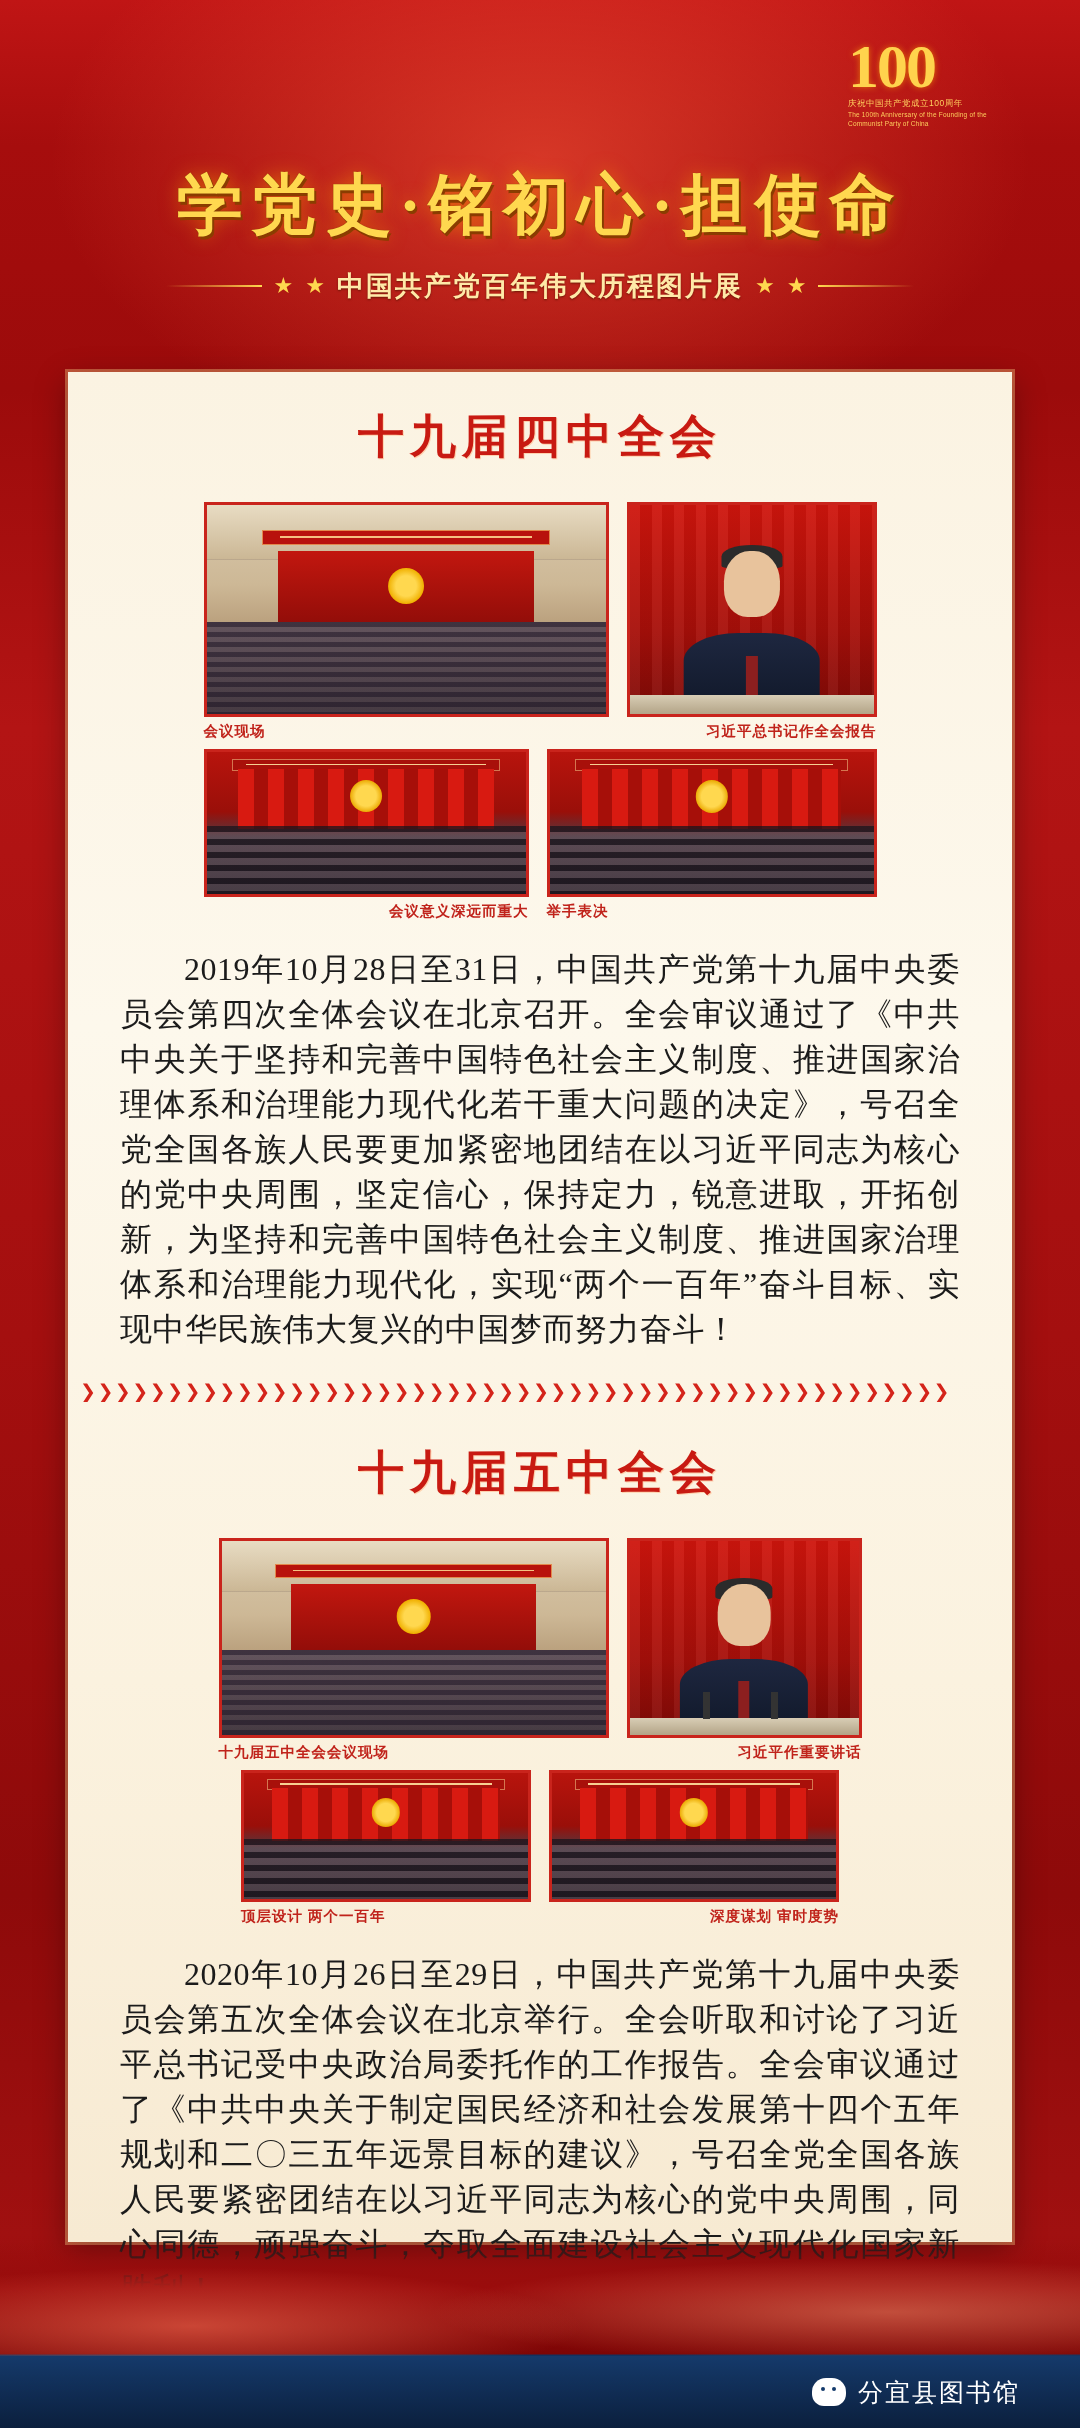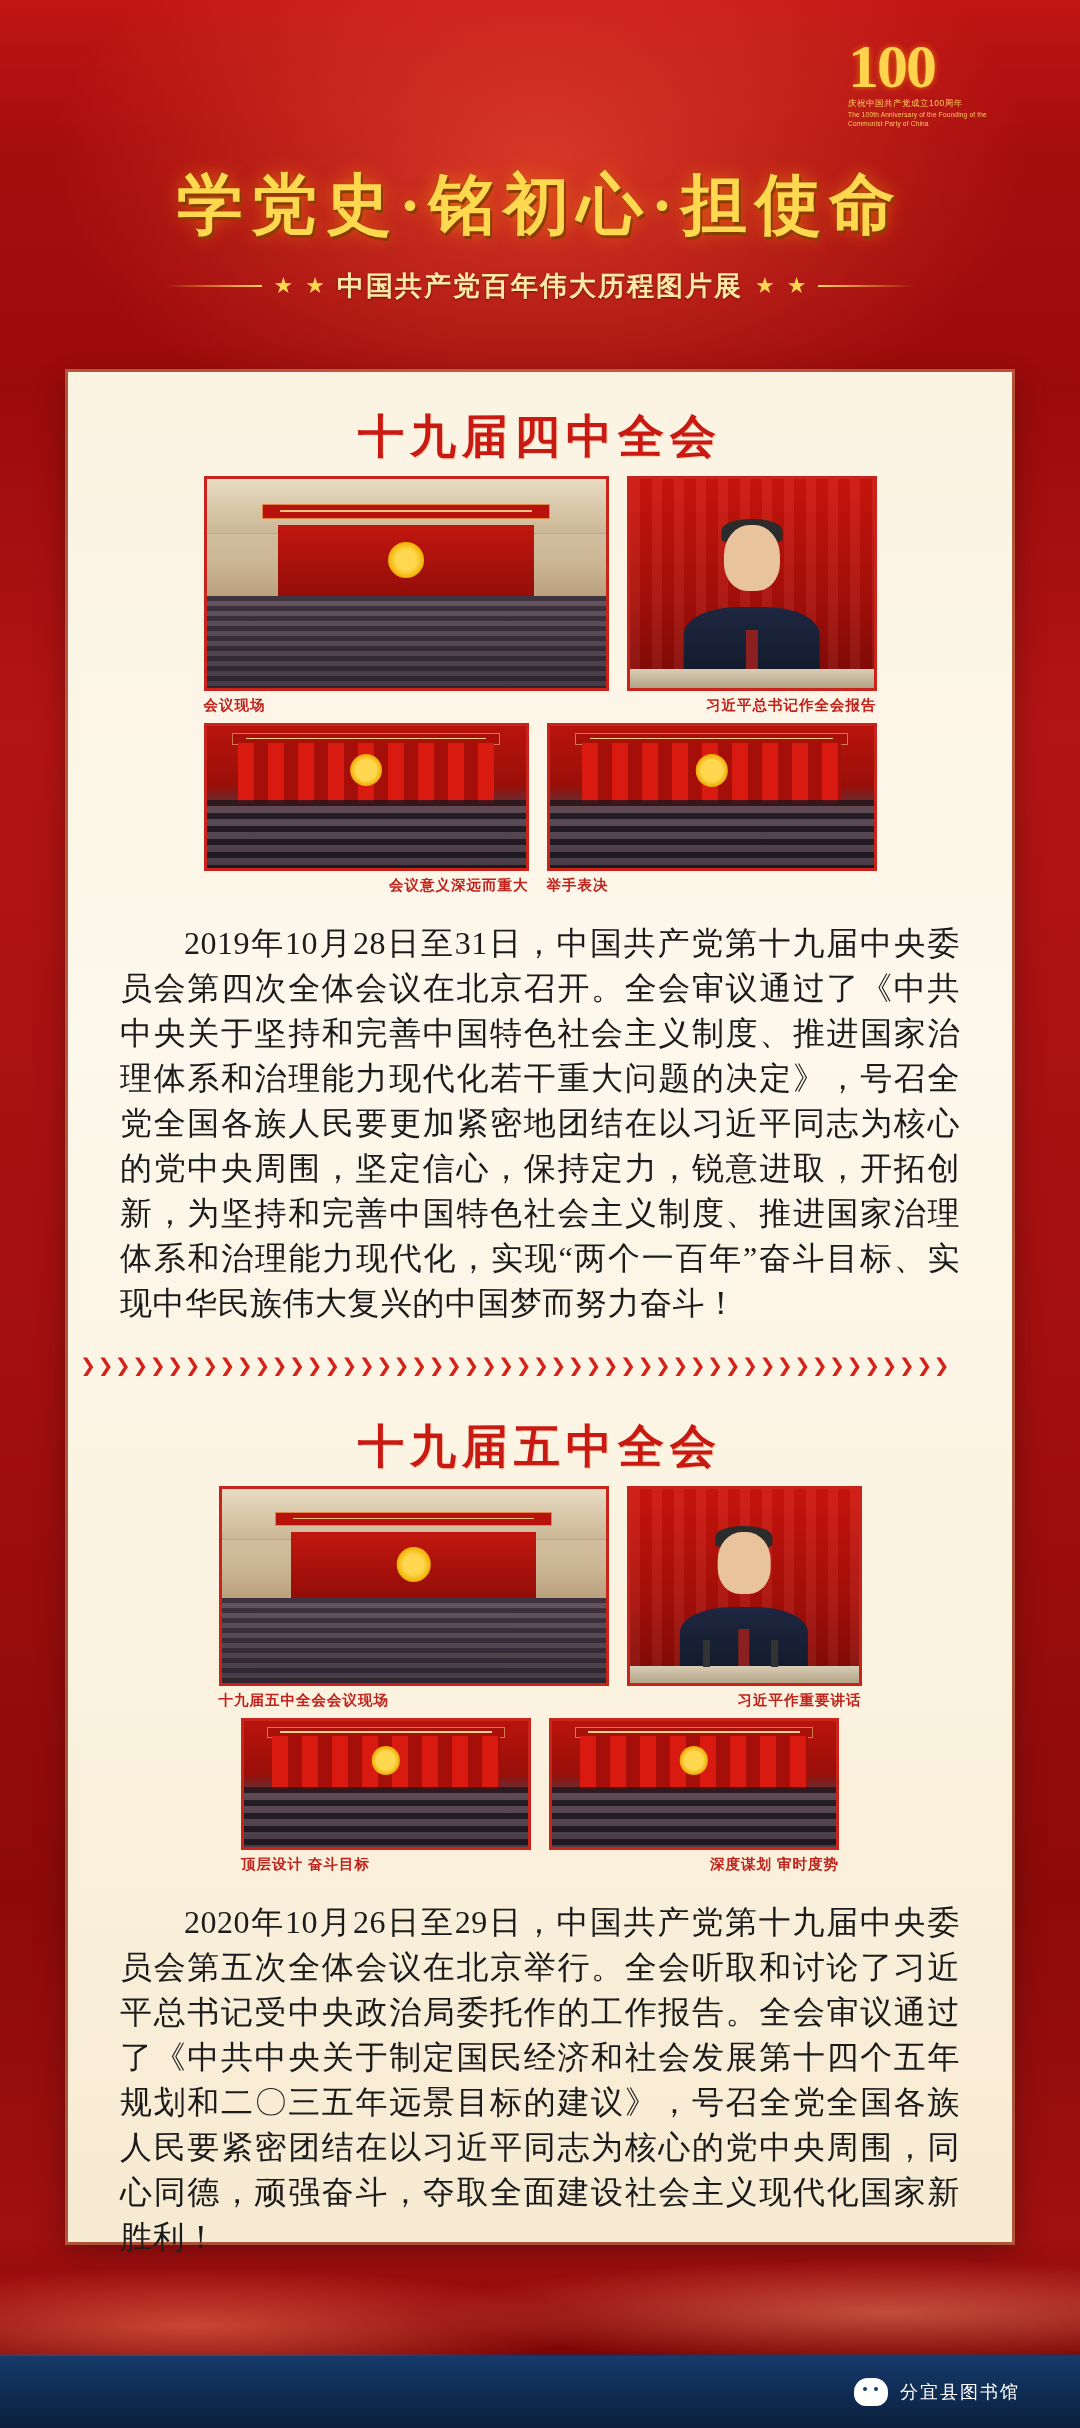--- a/index.html
+++ b/index.html
@@ -120,21 +120,21 @@
     padding: 0 44px;
   }
   .sec-title {
     text-align: center;
     font-family: "Liberation Serif", serif;
     font-weight: bold;
     font-size: 46px;
     letter-spacing: 6px;
     color: #c81a12;
     padding-top: 34px;
-    padding-bottom: 8px;
+    padding-bottom: 34px;
     text-shadow: 1px 1px 0 rgba(255,200,160,0.8);
   }
   .figure-row {
     display: flex;
     justify-content: center;
     gap: 18px;
     margin-bottom: 8px;
   }
   .fig {
     position: relative;
@@ -325,21 +325,21 @@
   .wechat-icon::before, .wechat-icon::after {
     content:"";
     position: absolute; top: 9px;
     width: 4px; height: 4px; border-radius: 50%;
     background: #143a6b;
   }
   .wechat-icon::before { left: 9px; }
   .wechat-icon::after { left: 20px; }
   .footer-text {
     color: #fff;
-    font-size: 18px;
+    font-size: 25px;
     letter-spacing: 2px;
     font-family: "Liberation Serif", serif;
   }
   .ribbon {
     position: absolute;
     bottom: 60px; left: -40px; width: 1160px; height: 140px;
     background:
       radial-gradient(ellipse 600px 90px at 20% 70%, rgba(255,120,90,0.55), rgba(255,120,90,0) 65%),
       radial-gradient(ellipse 700px 80px at 80% 60%, rgba(255,160,120,0.45), rgba(255,160,120,0) 65%);
     pointer-events: none;
@@ -473,21 +473,21 @@
       <div class="figure-row">
         <div class="fig">
           <div class="photo" style="width:290px;height:132px;">
             <div class="audience">
               <div class="topband"></div>
               <div class="flags"></div>
               <div class="emblem"></div>
               <div class="rows"></div>
             </div>
           </div>
-          <div class="cap left">顶层设计 奋斗目标</div>
+          <div class="cap left">顶层设计 两个一百年</div>
         </div>
 
         <div class="fig">
           <div class="photo" style="width:290px;height:132px;">
             <div class="audience">
               <div class="topband"></div>
               <div class="flags"></div>
               <div class="emblem"></div>
               <div class="rows"></div>
             </div>

